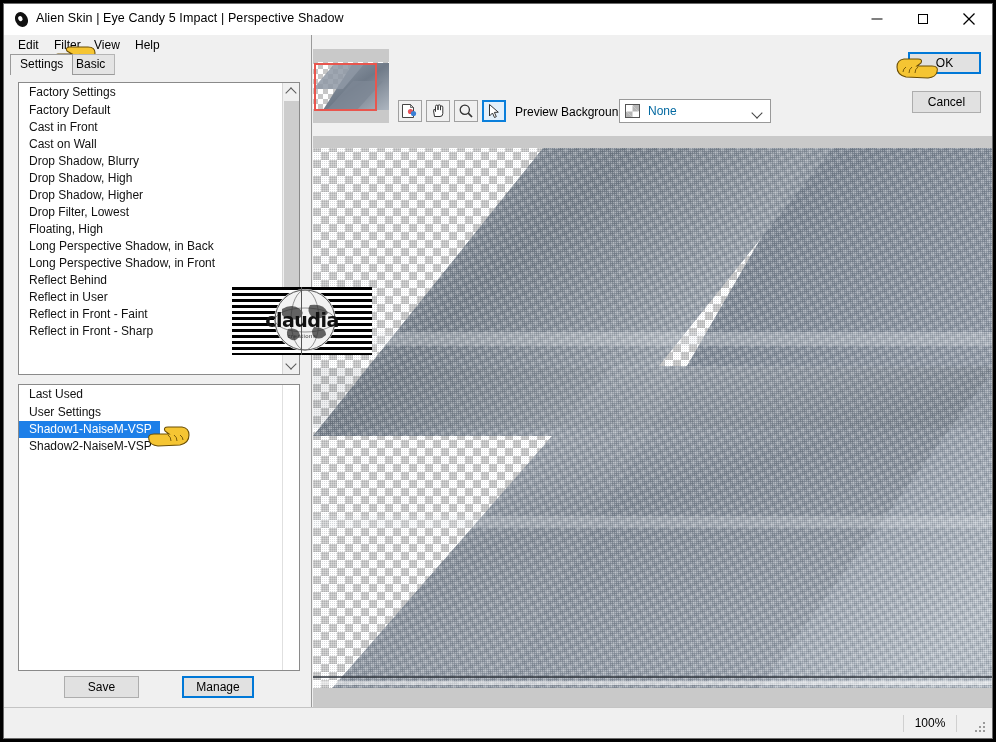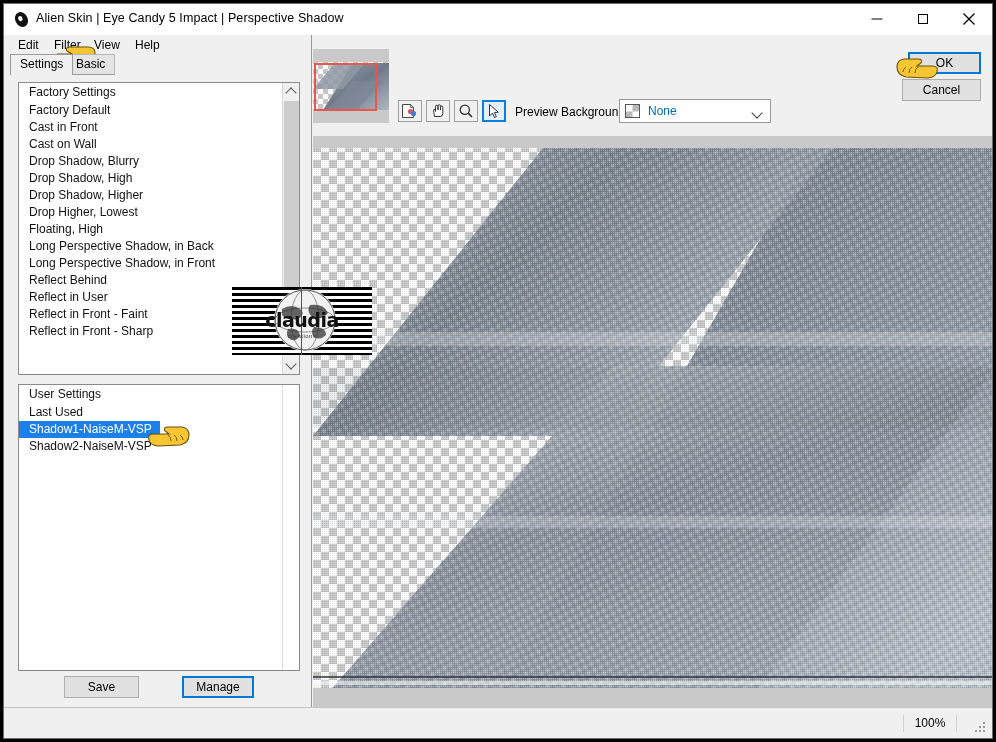--- a/index.html
+++ b/index.html
@@ -159,21 +159,21 @@
     position:absolute;right:9px;top:9px;width:7px;height:7px;
     border-left:1.3px solid #444;border-bottom:1.3px solid #444;
     transform:rotate(-45deg);
   }
   #ok-btn{
     position:absolute;right:11px;top:17px;width:73px;height:22px;
     line-height:18px;text-align:center;font-size:12px;
     background:#e1e1e1;border:2px solid #0078d7;box-sizing:border-box;
   }
   #cancel-btn{
-    position:absolute;right:11px;top:44px;width:79px;height:22px;
+    position:absolute;right:11px;top:56px;width:69px;height:22px;
     line-height:20px;text-align:center;font-size:12px;
     background:#e1e1e1;border:1px solid #adadad;box-sizing:border-box;
   }
   
   .preview{
     position:absolute;left:1px;top:101px;right:0px;bottom:0px;
     overflow:hidden;
     background-image:
       linear-gradient(45deg,#c6c6c6 25%,transparent 25%,transparent 75%,#c6c6c6 75%),
       linear-gradient(45deg,#c6c6c6 25%,transparent 25%,transparent 75%,#c6c6c6 75%);
@@ -269,21 +269,21 @@
 
     <div class="listbox" id="factory-list">
       <div class="list-inner">
         <div class="list-row header">Factory Settings</div>
         <div class="list-row gap">Factory Default</div>
         <div class="list-row">Cast in Front</div>
         <div class="list-row">Cast on Wall</div>
         <div class="list-row">Drop Shadow, Blurry</div>
         <div class="list-row">Drop Shadow, High</div>
         <div class="list-row">Drop Shadow, Higher</div>
-        <div class="list-row">Drop Higher, Lowest</div>
+        <div class="list-row">Drop Filter, Lowest</div>
         <div class="list-row">Floating, High</div>
         <div class="list-row">Long Perspective Shadow, in Back</div>
         <div class="list-row">Long Perspective Shadow, in Front</div>
         <div class="list-row">Reflect Behind</div>
         <div class="list-row">Reflect in User</div>
         <div class="list-row">Reflect in Front - Faint</div>
         <div class="list-row">Reflect in Front - Sharp</div>
       </div>
       <div class="scrollbar">
         <div class="sb-arrow up">
@@ -291,22 +291,22 @@
           </div>
         <div class="sb-thumb" style="top:18px;height:230px"></div>
         <div class="sb-arrow down">
             <i></i>
           </div>
       </div>
     </div>
 
     <div class="listbox" id="user-list">
       <div class="list-inner">
+        <div class="list-row gap">Last Used</div>
         <div class="list-row header">User Settings</div>
-        <div class="list-row gap">Last Used</div>
         <div class="row-wrap"><span class="list-row selected">Shadow1-NaiseM-VSP</span></div>
         <div class="list-row">Shadow2-NaiseM-VSP</div>
       </div>
       <div class="scrollbar user-sb"></div>
     </div>
 
     <div class="btn" id="save-btn">Save</div>
     <div class="btn focus" id="manage-btn">Manage</div>
   </div>
 

